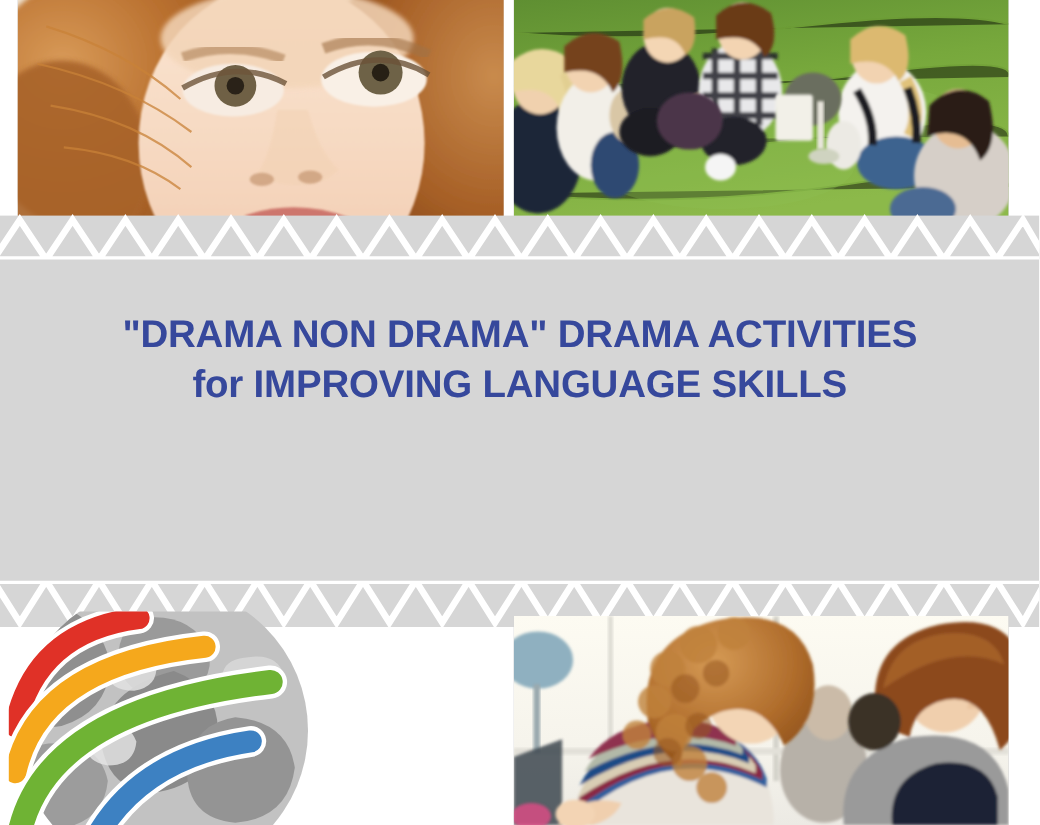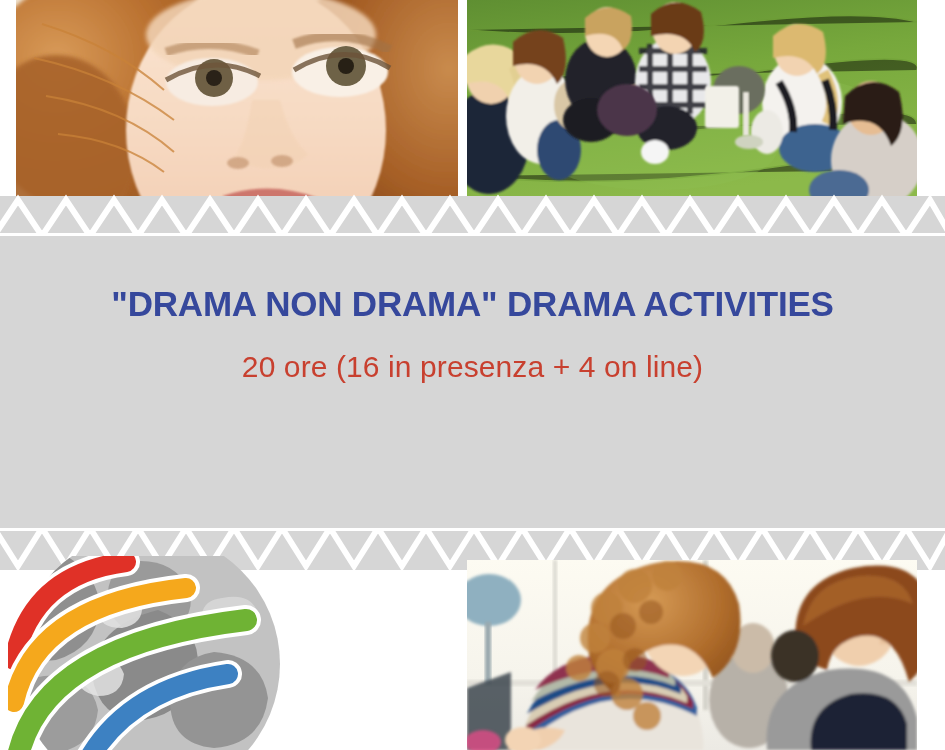--- a/index.html
+++ b/index.html
@@ -270,21 +270,21 @@
                L18 38 L42 0 L66 38 L90 0 L114 38 L138 0 L162 38 L186 0
                L210 38 L234 0 L258 38 L282 0 L306 38 L330 0 L354 38 L378 0
                L402 38 L426 0 L450 38 L474 0 L498 38 L522 0 L546 38 L570 0
                L594 38 L618 0 L642 38 L666 0 L690 38 L714 0 L738 38 L762 0
                L786 38 L810 0 L834 38 L858 0 L882 38 L906 0 L930 38 L951 0 Z" fill="#d6d6d6" stroke="#ffffff" stroke-width="6" stroke-linejoin="miter"></path>
     </svg>
   </div>
 
   <div id="headline-block">
     <div class="title-line">"DRAMA NON DRAMA" DRAMA ACTIVITIES</div>
-    <div id="subtitle">20 ore (16 in presenza + 4 on line)</div>
+    <div class="title-line">for IMPROVING LANGUAGE SKILLS</div>
   </div>
 
   <div id="logo-globe">
     <svg viewBox="0 0 310 200" preserveAspectRatio="xMinYMin meet">
       <defs>
         <clipPath id="globeClip">
           <circle cx="140" cy="108" r="132"></circle>
         </clipPath>
       </defs>
 

